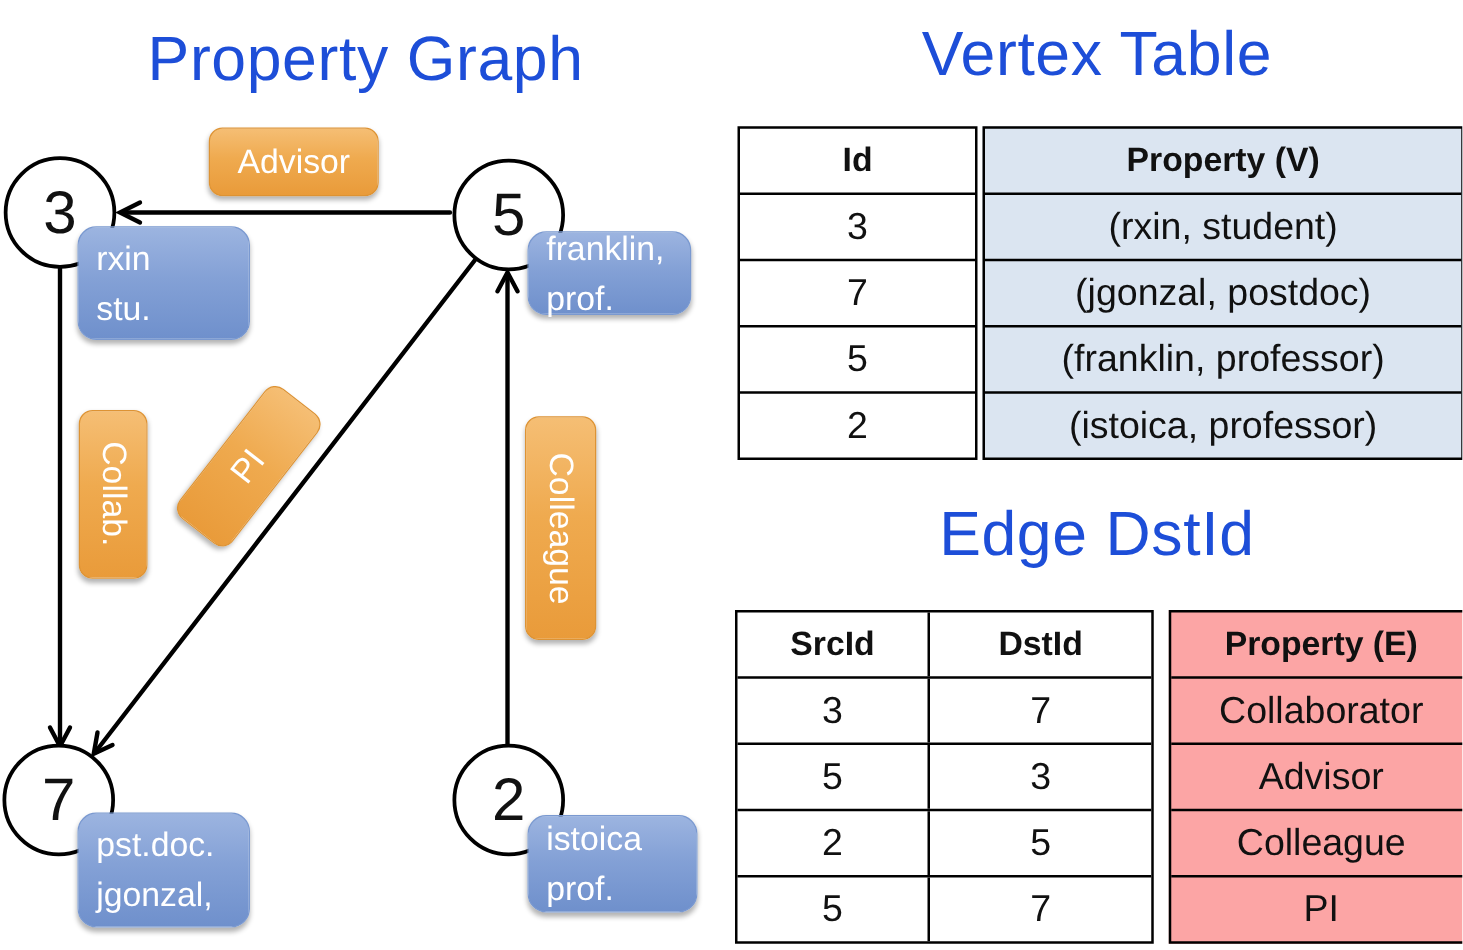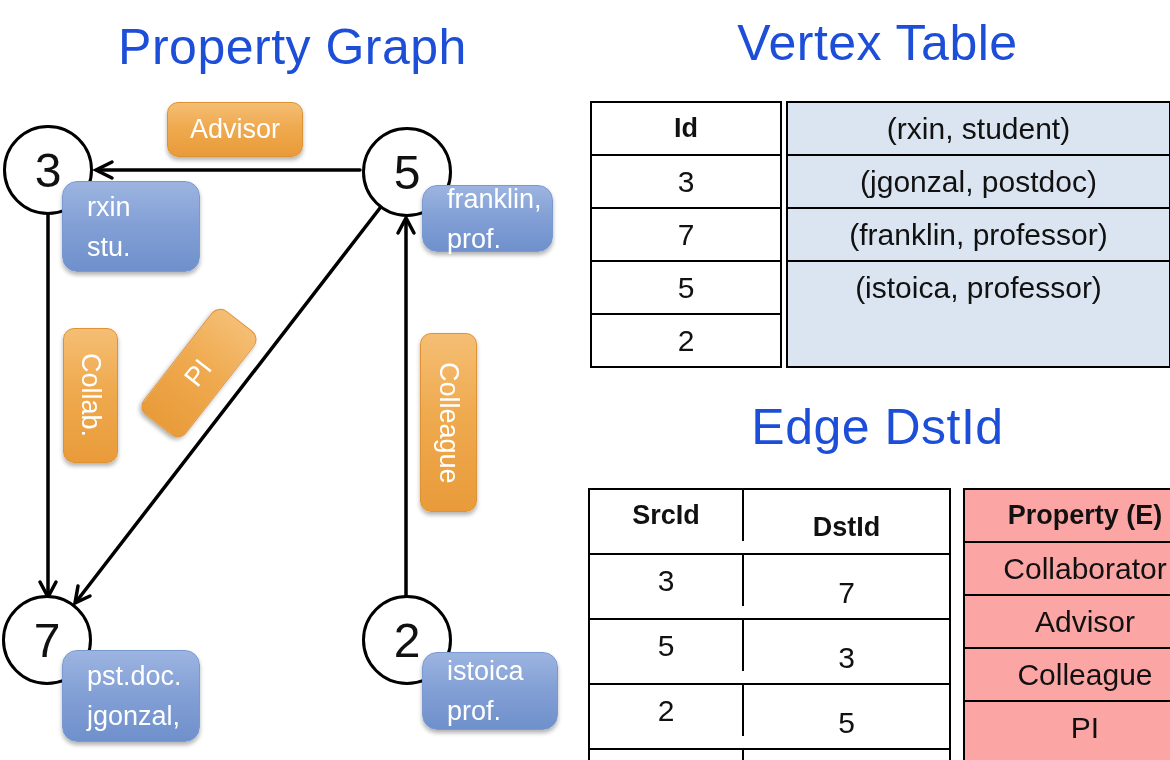--- a/index.html
+++ b/index.html
@@ -29,21 +29,21 @@
     color:#fff;box-shadow:0 3px 4px rgba(0,0,0,0.30);
   }
   .pill.orange{
     background:linear-gradient(180deg,#F5BE74 0%,#EFAA4F 45%,#E99B3A 100%);
     border:1.5px solid #DD9334;font-size:27px;
   }
   .pill.blue{
     background:linear-gradient(180deg,#9CB4E0 0%,#84A1D6 45%,#6F90CC 100%);
     border:1.5px solid #7A99D0;border-radius:15px;
     font-size:27px;line-height:40px;
-    justify-content:flex-start;padding-left:24px;
+    justify-content:flex-start;padding-left:14px;
   }
   .pill .vtext{writing-mode:vertical-rl;text-orientation:mixed;}
   #label-advisor{left:167px;top:102px;width:136px;height:55px;}
   #label-collab{left:63px;top:328px;width:55px;height:135px;}
   #label-colleague{left:420px;top:333px;width:57px;height:179px;}
   #label-pi{left:172px;top:307px;width:54px;height:132px;transform:rotate(38deg);}
   #label-pi .rtext{transform:rotate(-90deg);}
   #node3{left:3px;top:125px;}
   #node5{left:362px;top:127px;}
   #node7{left:2px;top:595px;}
@@ -62,21 +62,21 @@
   .cell{
     height:51px;display:flex;align-items:center;justify-content:center;
     font-size:30px;color:#111;
   }
   .cell.hdr{font-weight:700;font-size:27px;}
   .col > .cell + .cell, .col > .row2 + .row2{border-top:2px solid #000;}
   #vertex-id-col{width:188px;}
   #vertex-prop-col{width:381px;background:#DBE5F1;}
   .row2{display:flex;}
   .row2 .src{width:152px;border-right:2px solid #000;}
-  .row2 .dst{width:205px;margin-top:12px;}
+  .row2 .dst{width:177px;}
   #edge-prop-col{width:240px;background:#fca5a5;}
 </style>
 </head>
 <body>
 
 <div class="canvas">
 
   <div class="title" id="graph-title">Property Graph</div>
   <div class="title" id="vertex-title">Vertex Table</div>
   <div class="title" id="edge-title">Edge DstId</div>
@@ -151,20 +151,21 @@
 
   <div class="tbl" id="vertex-table">
     <div class="col" id="vertex-id-col">
       <div class="cell hdr">Id</div>
       <div class="cell">3</div>
       <div class="cell">7</div>
       <div class="cell">5</div>
       <div class="cell">2</div>
     </div>
     <div class="col" id="vertex-prop-col">
+      <div class="cell hdr">Property (V)</div>
       <div class="cell">(rxin, student)</div>
       <div class="cell">(jgonzal, postdoc)</div>
       <div class="cell">(franklin, professor)</div>
       <div class="cell">(istoica, professor)</div>
     </div>
   </div>
 
   <div class="tbl" id="edge-table">
     <div class="col">
       <div class="row2">

